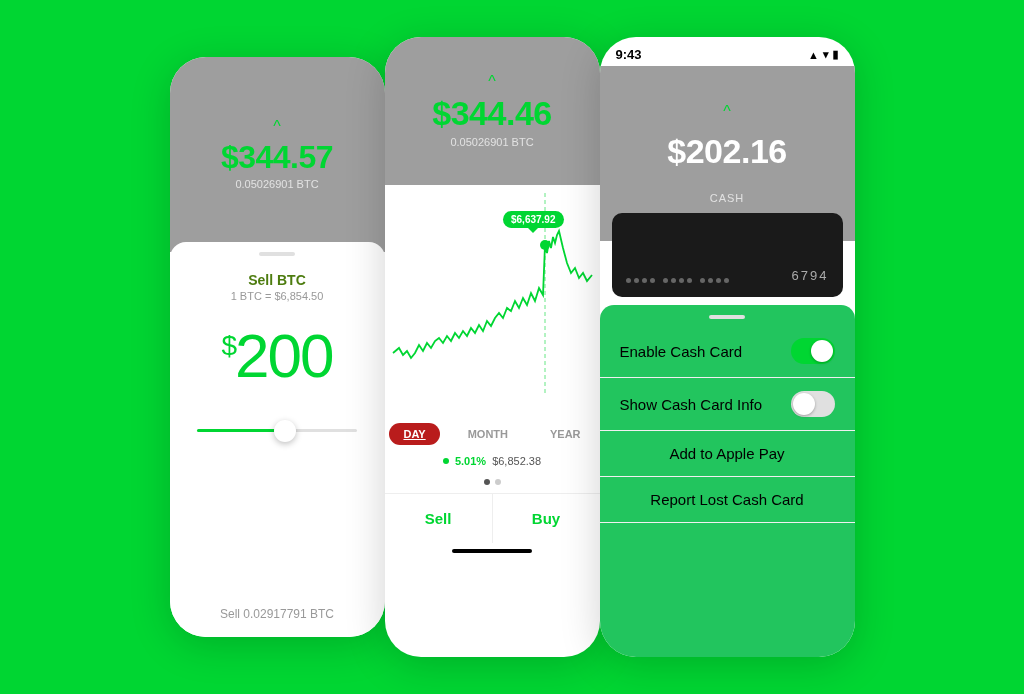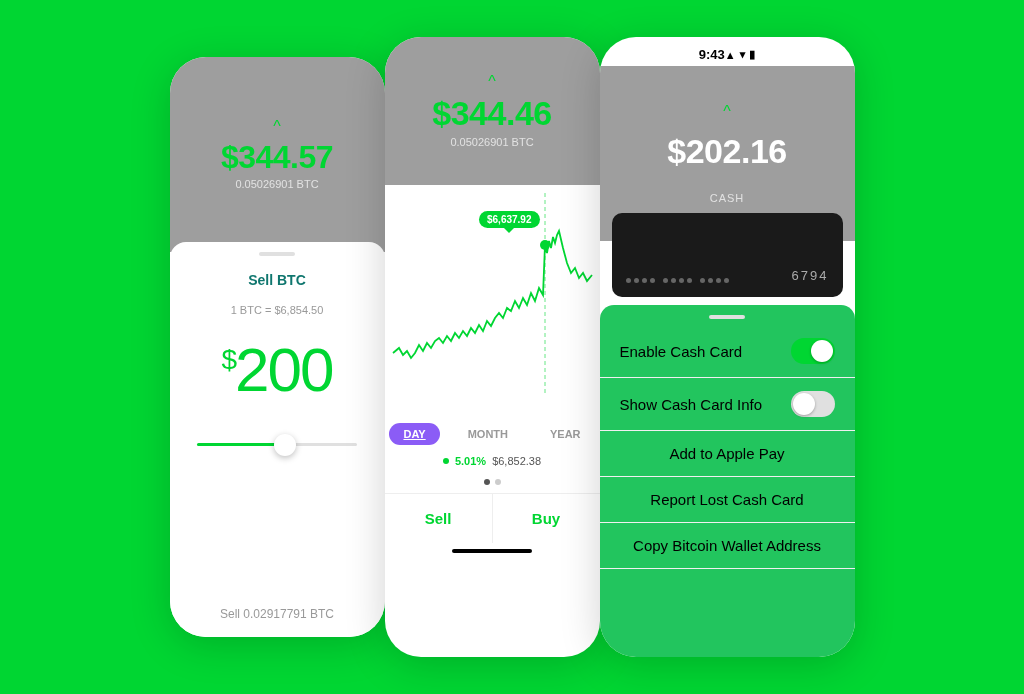--- a/index.html
+++ b/index.html
@@ -82,22 +82,22 @@
     .sheet-handle {
       width: 36px;
       height: 4px;
       background: #e0e0e0;
       border-radius: 2px;
       margin-bottom: 16px;
     }
     .sell-title {
       font-size: 14px;
       font-weight: 700;
-      color: #0f766e;
-      margin-bottom: 16px;
+      color: #4d7c0f;
+      margin-bottom: 2px;
     }
     .sell-rate {
       font-size: 11px;
       color: #999;
       margin-bottom: 18px;
     }
     .sell-amount {
       font-size: 62px;
       font-weight: 300;
       color: #00d632;
@@ -181,21 +181,21 @@
     }
     .chart-tooltip {
       background: #00d632;
       color: #fff;
       font-size: 10px;
       font-weight: 600;
       border-radius: 12px;
       padding: 3px 8px;
       position: absolute;
       top: 18px;
-      right: 60px;
+      right: 36px;
       white-space: nowrap;
     }
     .chart-tooltip::after {
       content: '';
       position: absolute;
       bottom: -5px;
       left: 50%;
       transform: translateX(-50%);
       border: 5px solid transparent;
       border-top-color: #00d632;
@@ -212,21 +212,21 @@
       font-size: 11px;
       font-weight: 600;
       color: #999;
       padding: 5px 14px;
       border-radius: 20px;
       border: none;
       background: transparent;
       cursor: pointer;
     }
     .tab-btn.active {
-      background: #8b5cf6;
+      background: #b91c1c;
       color: #fff;
       text-decoration: underline;
     }
     .stats-row {
       display: flex;
       justify-content: center;
       align-items: center;
       gap: 6px;
       font-size: 11px;
       color: #555;
@@ -279,21 +279,21 @@
       width: 80px;
       height: 4px;
       background: #000;
       border-radius: 2px;
       margin: 6px auto 8px;
     }
 
     
     .right-status-bar {
       display: flex;
-      justify-content: center;
+      justify-content: space-between;
       align-items: center;
       padding: 10px 16px 4px;
       font-size: 12px;
       font-weight: 600;
     }
     .status-time { font-size: 13px; font-weight: 700; }
     .status-icons { display: flex; gap: 4px; align-items: center; font-size: 11px; }
 
     .right-top {
       background: #9e9e9e;
@@ -563,18 +563,15 @@
       </div>
 
       <div class="action-btn-row">
         <span class="action-btn-label">Add to Apple Pay</span>
       </div>
 
       <div class="action-btn-row">
         <span class="action-btn-label">Report Lost Cash Card</span>
       </div>
 
-      <div class="action-btn-row action-row-last">
-        <span class="action-btn-label">Copy Bitcoin Wallet Address</span>
-      </div>
     </div>
   </div>
 </div>
 
 </body></html>

